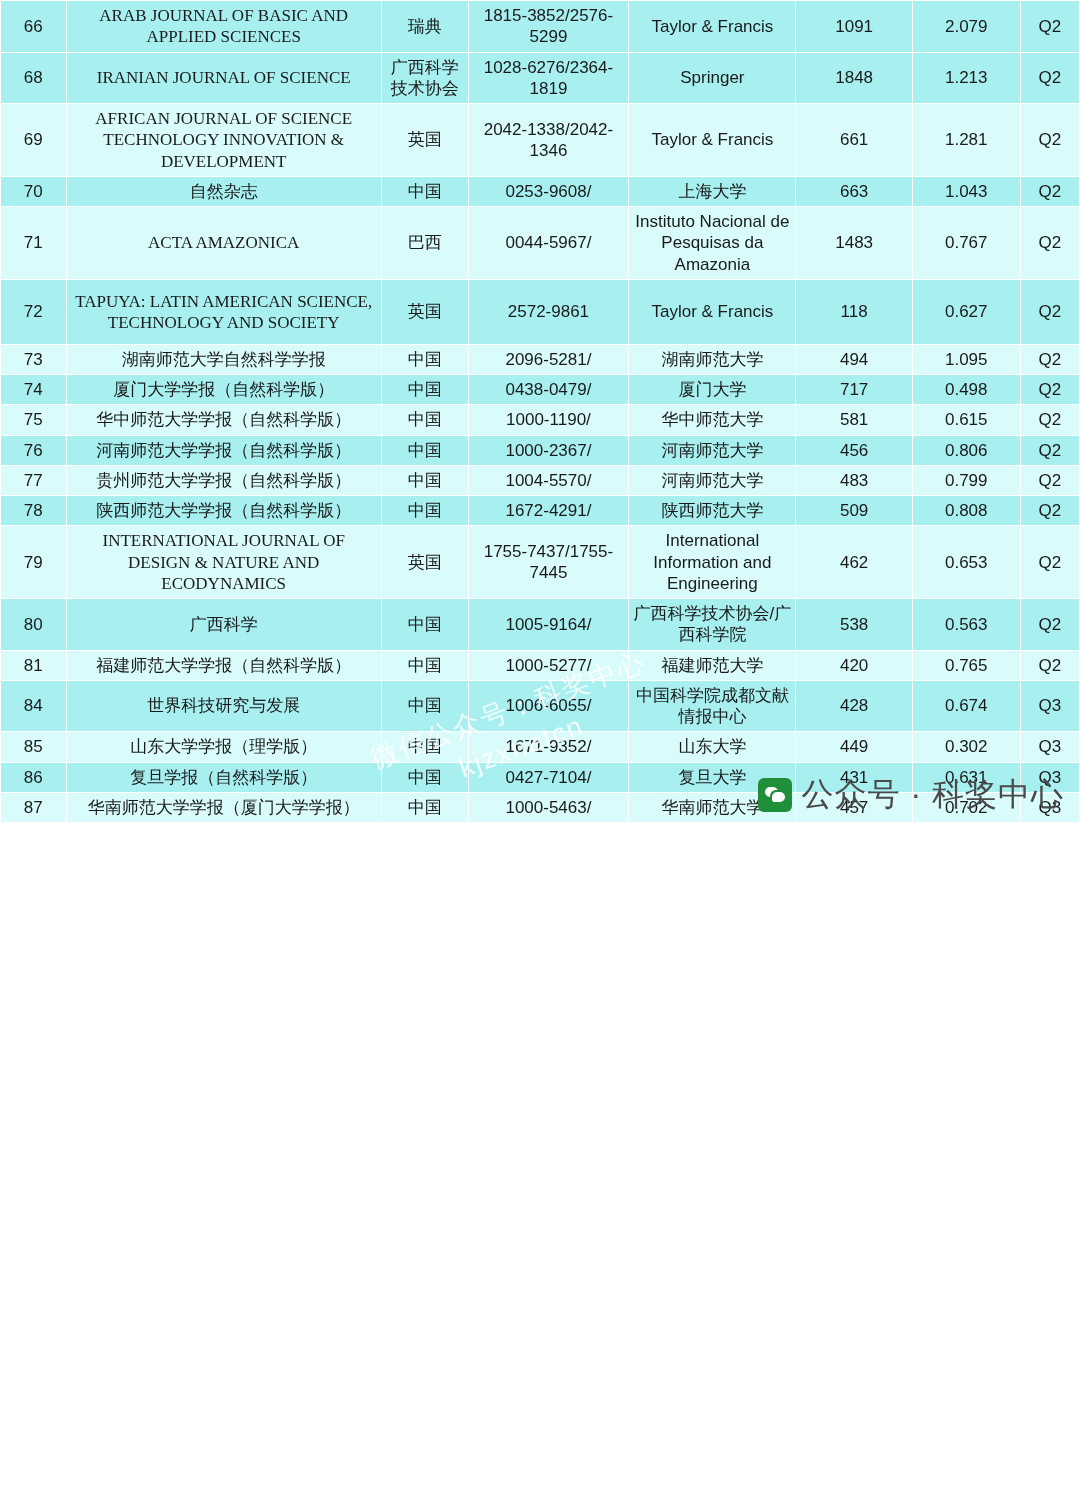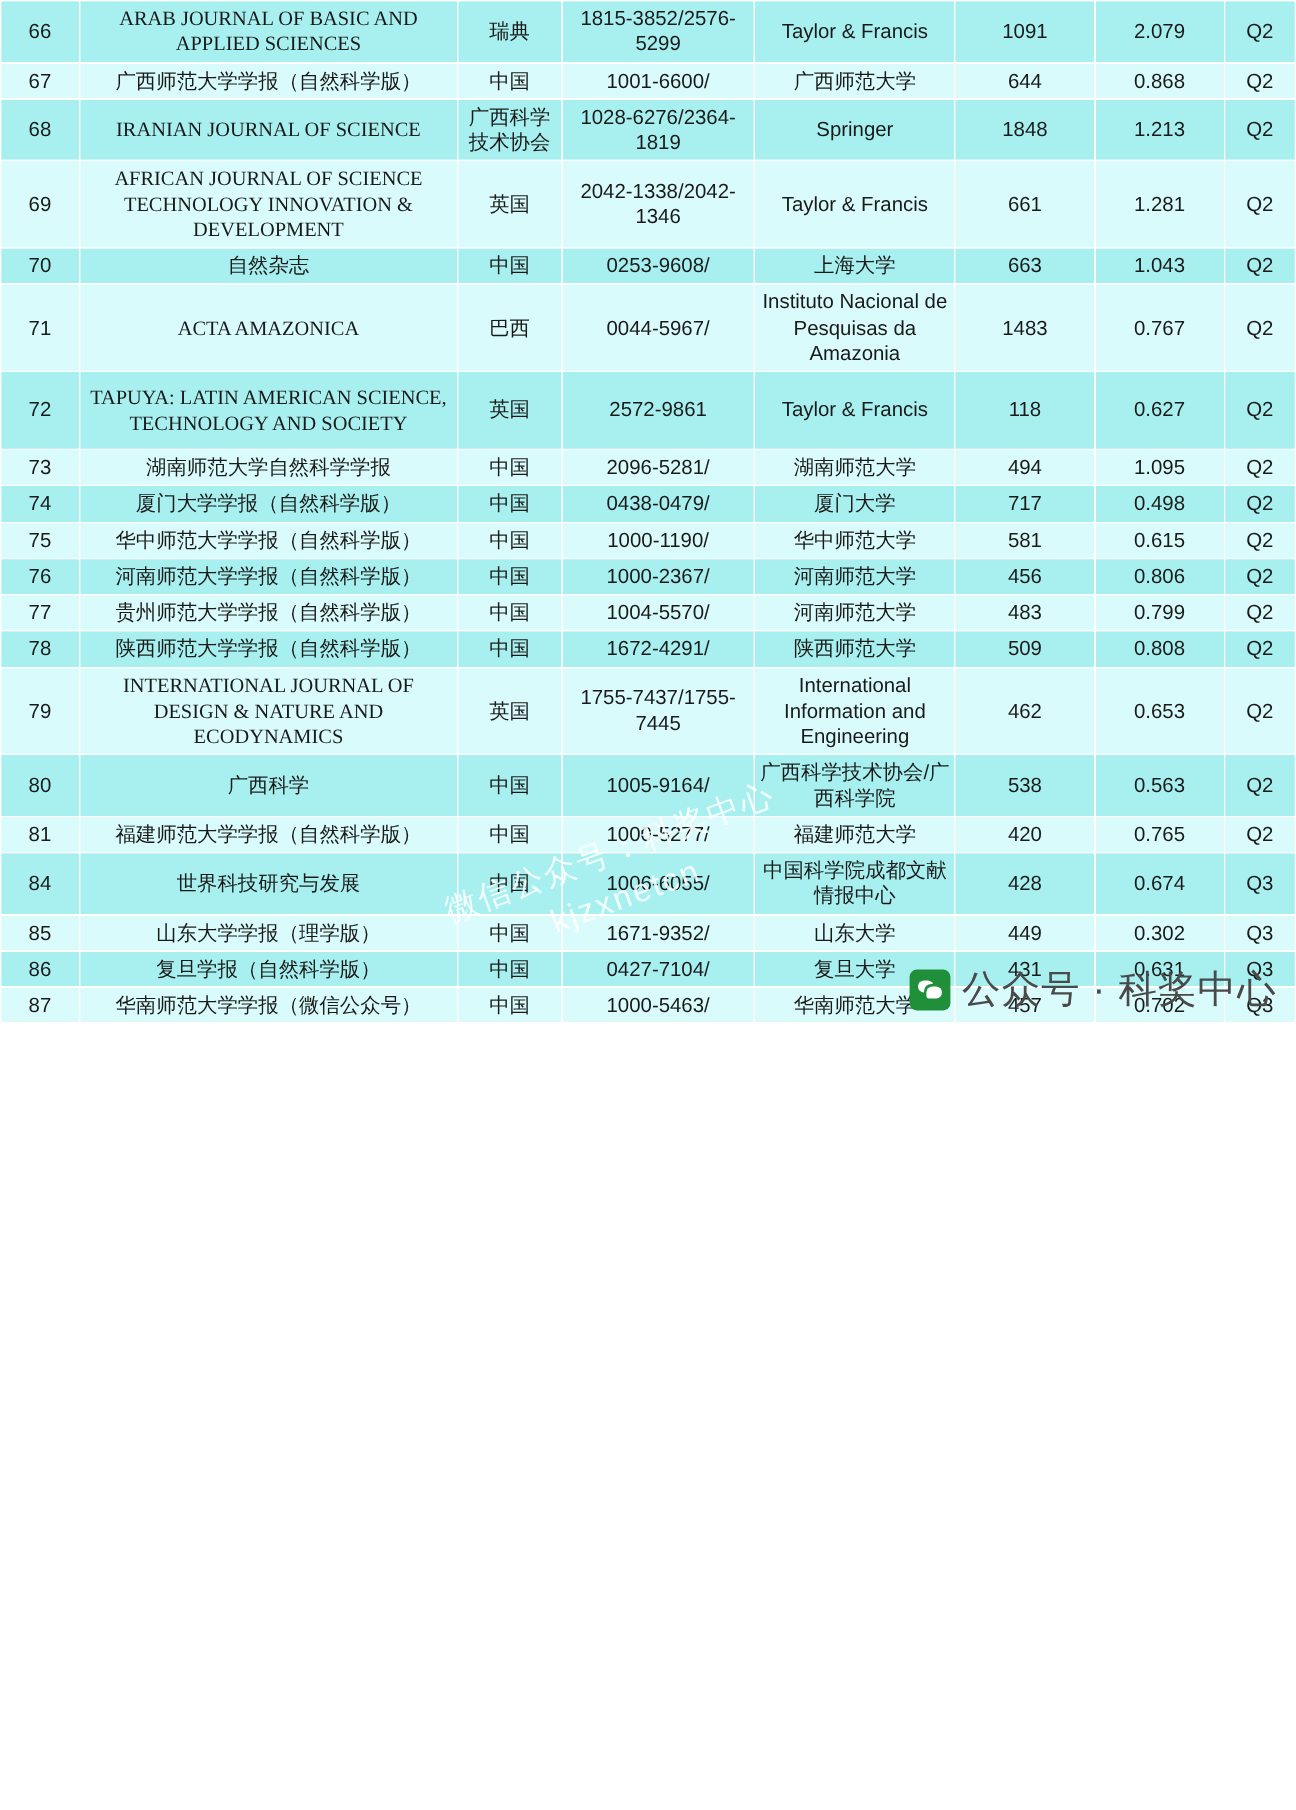--- a/index.html
+++ b/index.html
@@ -120,30 +120,20 @@
       <tr class="row-a">
         <td class="c-idx-cell">66</td>
         <td class="c-name-cell">ARAB JOURNAL OF BASIC AND APPLIED SCIENCES</td>
         <td class="c-country-cell">瑞典</td>
         <td class="c-issn-cell">1815-3852/2576-5299</td>
         <td class="c-pub-cell">Taylor &amp; Francis</td>
         <td class="c-cites-cell">1091</td>
         <td class="c-if-cell">2.079</td>
         <td class="c-q-cell">Q2</td>
       </tr>
-      <tr class="row-b">
-        <td class="c-idx-cell">67</td>
-        <td class="c-name-cell">广西师范大学学报（自然科学版）</td>
-        <td class="c-country-cell">中国</td>
-        <td class="c-issn-cell">1001-6600/</td>
-        <td class="c-pub-cell">广西师范大学</td>
-        <td class="c-cites-cell">644</td>
-        <td class="c-if-cell">0.868</td>
-        <td class="c-q-cell">Q2</td>
-      </tr>
       <tr class="row-a">
         <td class="c-idx-cell">68</td>
         <td class="c-name-cell">IRANIAN JOURNAL OF SCIENCE</td>
         <td class="c-country-cell">广西科学技术协会</td>
         <td class="c-issn-cell">1028-6276/2364-1819</td>
         <td class="c-pub-cell">Springer</td>
         <td class="c-cites-cell">1848</td>
         <td class="c-if-cell">1.213</td>
         <td class="c-q-cell">Q2</td>
       </tr>
@@ -302,21 +292,21 @@
         <td class="c-name-cell">复旦学报（自然科学版）</td>
         <td class="c-country-cell">中国</td>
         <td class="c-issn-cell">0427-7104/</td>
         <td class="c-pub-cell">复旦大学</td>
         <td class="c-cites-cell">431</td>
         <td class="c-if-cell">0.631</td>
         <td class="c-q-cell">Q3</td>
       </tr>
       <tr class="row-b">
         <td class="c-idx-cell">87</td>
-        <td class="c-name-cell">华南师范大学学报（微信公众号）</td>
+        <td class="c-name-cell">华南师范大学学报（厦门大学学报）</td>
         <td class="c-country-cell">中国</td>
         <td class="c-issn-cell">1000-5463/</td>
         <td class="c-pub-cell">华南师范大学</td>
         <td class="c-cites-cell">457</td>
         <td class="c-if-cell">0.702</td>
         <td class="c-q-cell">Q3</td>
       </tr>
     </tbody>
 </table>
 

